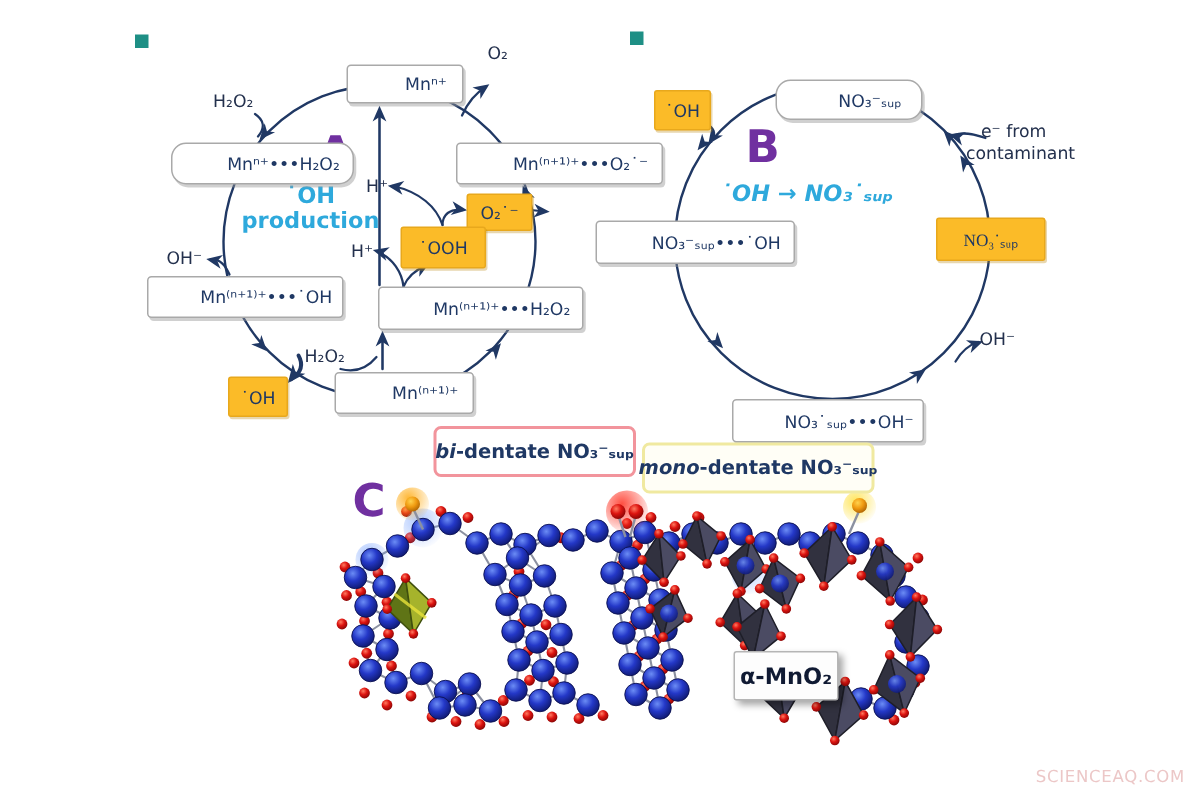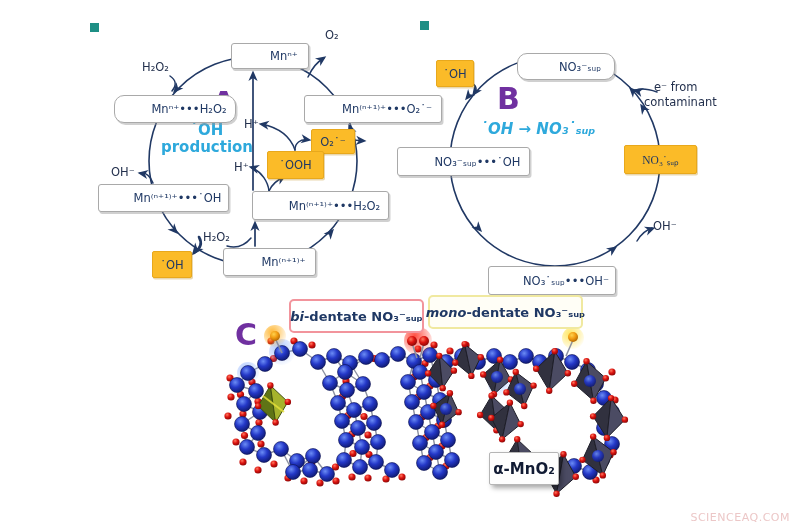--- a/index.html
+++ b/index.html
@@ -518,25 +518,25 @@
   <div class="node" style="left:397px;top:147px;width:103px;height:27px;">NO₃⁻ₛᵤₚ•••˙OH</div>
   <div class="hl" style="left:624px;top:145px;width:71px;height:27px;font-family:Liberation Serif, serif;">NO₃˙ₛᵤₚ</div>
   <div class="node" style="left:488px;top:250px;width:98px;height:27px;margin-top:16px;">NO₃˙ₛᵤₚ•••OH⁻</div>
 
   <div class="lbl" style="left:654px;top:80px;">e⁻ from</div>
   <div class="lbl" style="left:644px;top:95px;">contaminant</div>
   <div class="lbl" style="left:653px;top:219px;">OH⁻</div>
 
   <div class="letter" style="left:235px;top:320px;">C</div>
 
-  <div class="tagbox tag-bi" style="left:289px;top:299px;width:131px;height:30px;justify-content:center;">
+  <div class="tagbox tag-bi" style="left:289px;top:284px;width:131px;height:30px;justify-content:center;">
     <span style="font-style:italic;">bi</span>
       <span>-dentate NO₃⁻ₛᵤₚ</span>
   </div>
   <div class="tagbox tag-mono" style="left:428px;top:295px;width:151px;height:30px;">
     <span style="font-style:italic;">mono</span>
       <span>-dentate NO₃⁻ₛᵤₚ</span>
   </div>
 
-  <div class="alpha-box" style="left:489px;top:452px;width:68px;height:31px;">α-MnO₂</div>
+  <div class="alpha-box" style="left:489px;top:434px;width:68px;height:31px;">α-MnO₂</div>
 
   <div class="watermark">SCIENCEAQ.COM</div>
 </div>
 
 </body></html>

